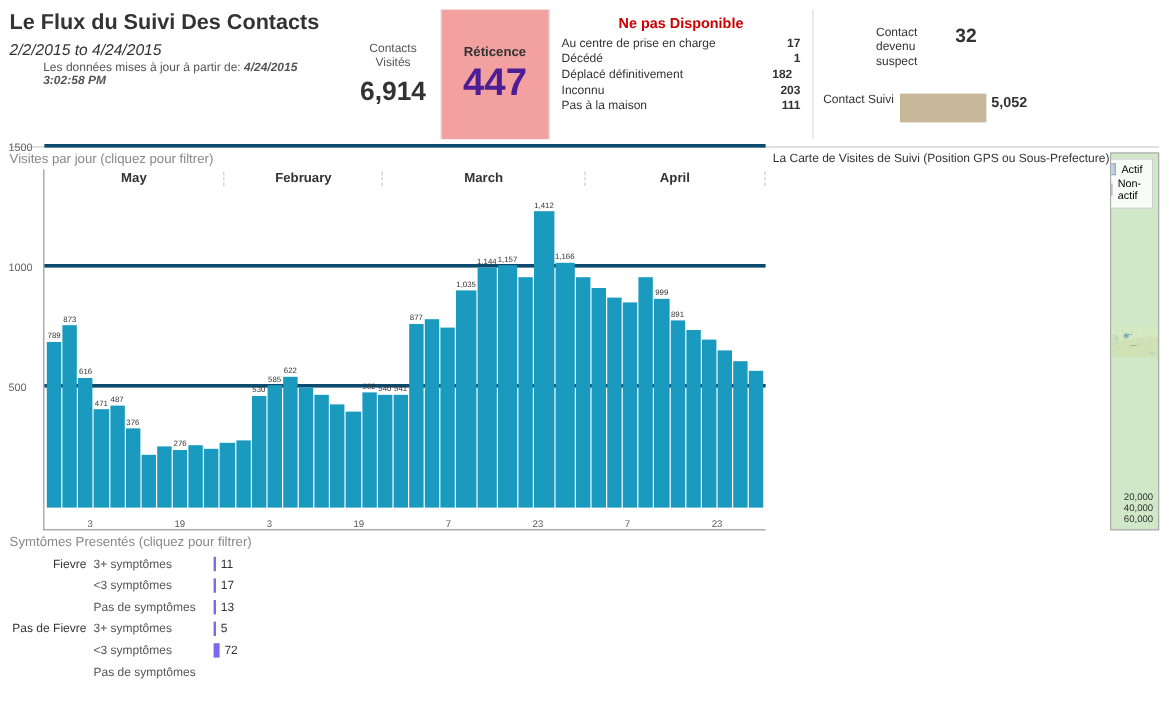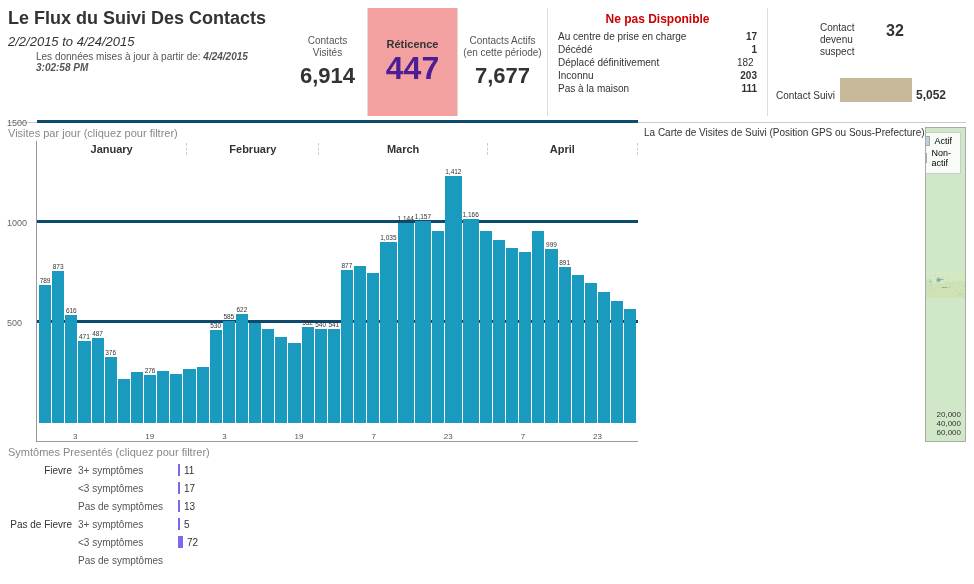--- a/index.html
+++ b/index.html
@@ -145,21 +145,21 @@
       line-height: 1.2;
       flex: 0 0 60px;
     }
     .contact-value {
       font-size: 16px;
       font-weight: bold;
       color: #333;
     }
     .contact-bar-container {
       display: flex;
-      align-items: flex-end;
+      align-items: flex-start;
       gap: 4px;
     }
     .contact-bar {
       height: 24px;
       background: #c8b89a;
     }
 
     
     .middle-row {
       display: flex;
@@ -373,40 +373,36 @@
     <div class="stat-box">
       <div class="stat-label">Contacts Visités</div>
       <div class="stat-value">6,914</div>
     </div>
 
     <div class="reticence-box">
       <div class="stat-label">Réticence</div>
       <div class="stat-value">447</div>
     </div>
 
-    <div class="stat-box" style="flex:0 0 90px;">
-      <div class="stat-label">Contacts Actifs (en cette période)</div>
-      <div class="stat-value">7,677</div>
-    </div>
 
     <div class="ne-pas-section">
       <div class="ne-pas-title">Ne pas Disponible</div>
       <table class="ne-pas-table">
         <tbody id="ne-pas-tbody">
             <tr>
               <td style="font-size:10px;color:#333;">Au centre de prise en charge</td>
               <td class="value" style="font-size:10px;font-weight:bold;text-align:right;">17</td>
             </tr>
             <tr>
               <td style="font-size:10px;color:#333;">Décédé</td>
               <td class="value" style="font-size:10px;font-weight:bold;text-align:right;">1</td>
             </tr>
             <tr>
               <td style="font-size:10px;color:#333;">Déplacé définitivement</td>
-              <td class="value" style="font-size:10px;font-weight:normal;text-align:center;">182</td>
+              <td class="value" style="font-size:10px;font-weight:bold;text-align:left;">182</td>
             </tr>
             <tr>
               <td style="font-size:10px;color:#333;">Inconnu</td>
               <td class="value" style="font-size:10px;font-weight:bold;text-align:right;">203</td>
             </tr>
             <tr>
               <td style="font-size:10px;color:#333;">Pas à la maison</td>
               <td class="value" style="font-size:10px;font-weight:bold;text-align:right;">111</td>
             </tr>
           </tbody>
@@ -442,21 +438,21 @@
             </div>
           <div class="gridline" style="bottom:calc(66.6% + 18px);">
               <span class="gridline-label">1000</span>
             </div>
           <div class="gridline" style="bottom:calc(99.9% + 18px);">
               <span class="gridline-label">1500</span>
             </div>
         </div>
 
         <div class="chart-months" style="top:2px;">
-          <div class="chart-month-label" style="width:25%;">January</div>
+          <div class="chart-month-label" style="width:25%;">May</div>
           <div class="chart-month-label" style="width:22%;">February</div>
           <div class="chart-month-label" style="width:28%;">March</div>
           <div class="chart-month-label" style="width:25%;">April</div>
         </div>
 
         <div class="bars-container" id="bars-container">
             <div class="bar-wrap">
     <div class="bar-label">789</div>
     <div class="bar" style="height:52.6%;"></div>
   </div>

